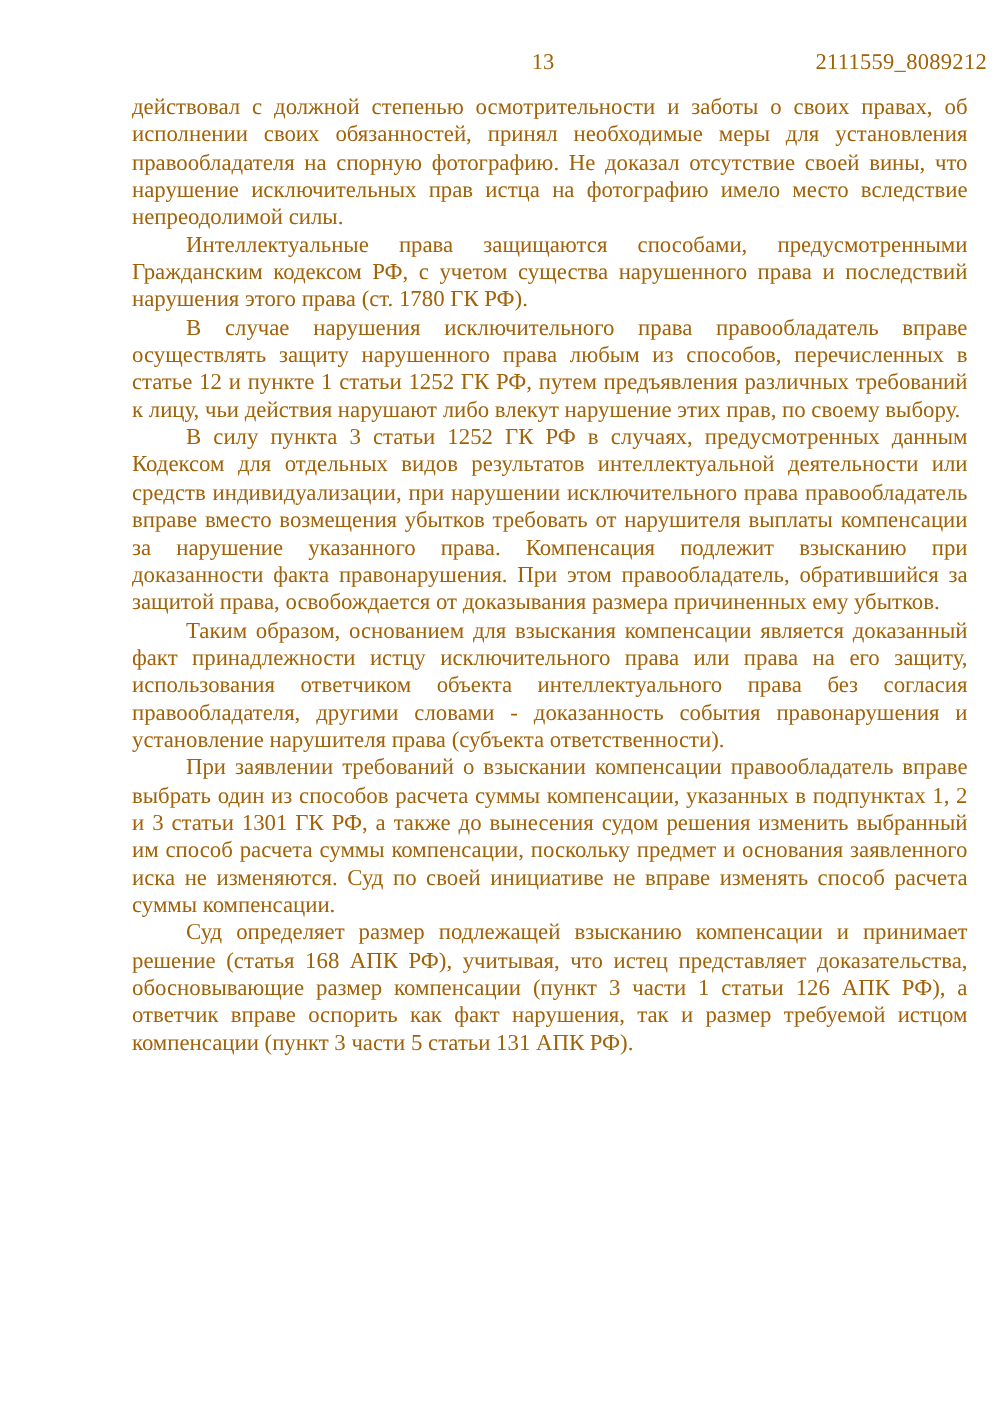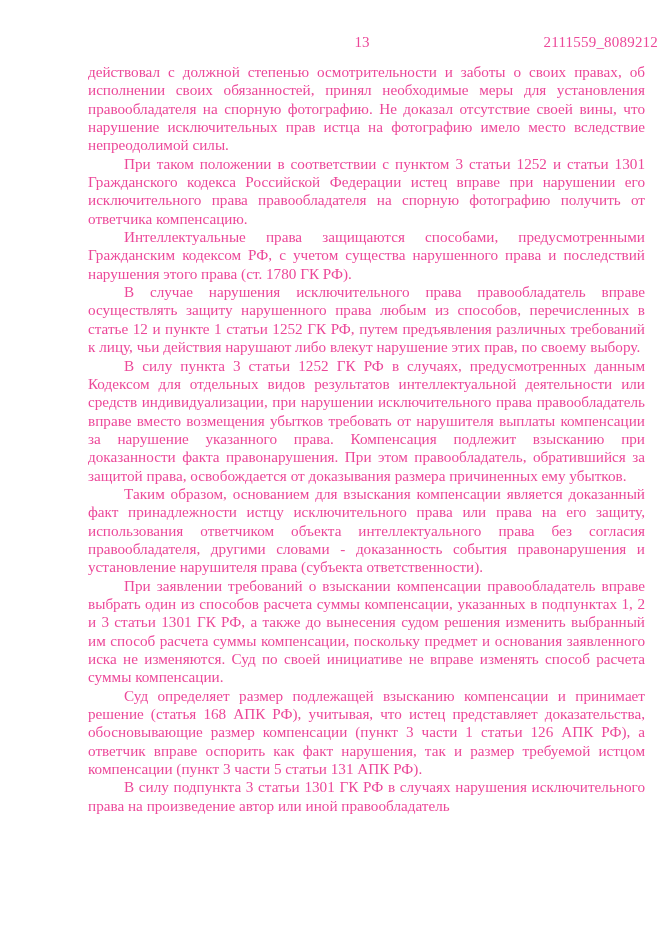--- a/index.html
+++ b/index.html
@@ -8,21 +8,21 @@
     padding: 0;
     background: #ffffff;
   }
   .page {
     position: relative;
     width: 667px;
     height: 951px;
     background: #ffffff;
     overflow: hidden;
     font-family: "Liberation Serif", "DejaVu Serif", serif;
-    color: #ec4899;
+    color: #a16207;
   }
   .page-header {
     position: absolute;
     top: 33px;
     left: 88px;
     right: 9px;
     height: 18px;
     font-size: 15px;
     line-height: 18px;
   }
@@ -63,23 +63,21 @@
 
 <div class="page">
 
   <div class="page-header">
     <span class="page-number">13</span>
     <span class="doc-number">2111559_8089212</span>
   </div>
 
   <div class="page-body">
     <p class="para continuation">действовал с должной степенью осмотрительности и заботы о своих правах, об исполнении своих обязанностей, принял необходимые меры для установления правообладателя на спорную фотографию. Не доказал отсутствие своей вины, что нарушение исключительных прав истца на фотографию имело место вследствие непреодолимой силы.</p>
-    <p class="para">При таком положении в соответствии с пунктом 3 статьи 1252 и статьи 1301 Гражданского кодекса Российской Федерации истец вправе при нарушении его исключительного права правообладателя на спорную фотографию получить от ответчика компенсацию.</p>
     <p class="para">Интеллектуальные права защищаются способами, предусмотренными Гражданским кодексом РФ, с учетом существа нарушенного права и последствий нарушения этого права (ст. 1780 ГК РФ).</p>
     <p class="para">В случае нарушения исключительного права правообладатель вправе осуществлять защиту нарушенного права любым из способов, перечисленных в статье 12 и пункте 1 статьи 1252 ГК РФ, путем предъявления различных требований к лицу, чьи действия нарушают либо влекут нарушение этих прав, по своему выбору.</p>
     <p class="para">В силу пункта 3 статьи 1252 ГК РФ в случаях, предусмотренных данным Кодексом для отдельных видов результатов интеллектуальной деятельности или средств индивидуализации, при нарушении исключительного права правообладатель вправе вместо возмещения убытков требовать от нарушителя выплаты компенсации за нарушение указанного права. Компенсация подлежит взысканию при доказанности факта правонарушения. При этом правообладатель, обратившийся за защитой права, освобождается от доказывания размера причиненных ему убытков.</p>
     <p class="para">Таким образом, основанием для взыскания компенсации является доказанный факт принадлежности истцу исключительного права или права на его защиту, использования ответчиком объекта интеллектуального права без согласия правообладателя, другими словами - доказанность события правонарушения и установление нарушителя права (субъекта ответственности).</p>
     <p class="para">При заявлении требований о взыскании компенсации правообладатель вправе выбрать один из способов расчета суммы компенсации, указанных в подпунктах 1, 2 и 3 статьи 1301 ГК РФ, а также до вынесения судом решения изменить выбранный им способ расчета суммы компенсации, поскольку предмет и основания заявленного иска не изменяются. Суд по своей инициативе не вправе изменять способ расчета суммы компенсации.</p>
     <p class="para">Суд определяет размер подлежащей взысканию компенсации и принимает решение (статья 168 АПК РФ), учитывая, что истец представляет доказательства, обосновывающие размер компенсации (пункт 3 части 1 статьи 126 АПК РФ), а ответчик вправе оспорить как факт нарушения, так и размер требуемой истцом компенсации (пункт 3 части 5 статьи 131 АПК РФ).</p>
-    <p class="para">В силу подпункта 3 статьи 1301 ГК РФ в случаях нарушения исключительного права на произведение автор или иной правообладатель</p>
   </div>
 
 </div>
 
 </body></html>

